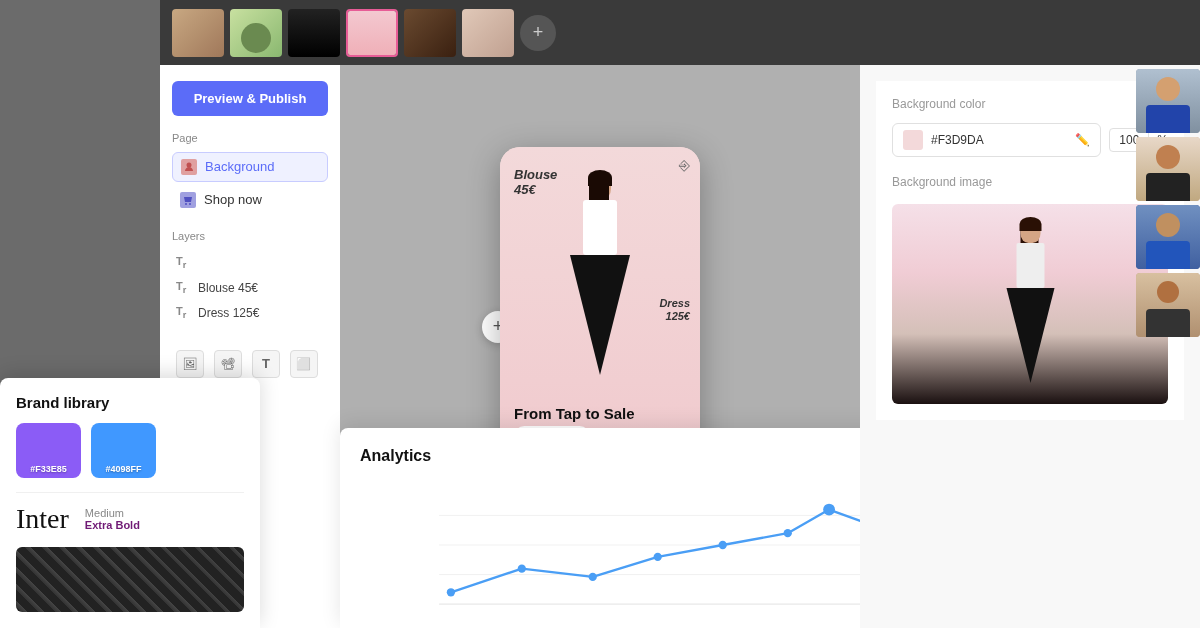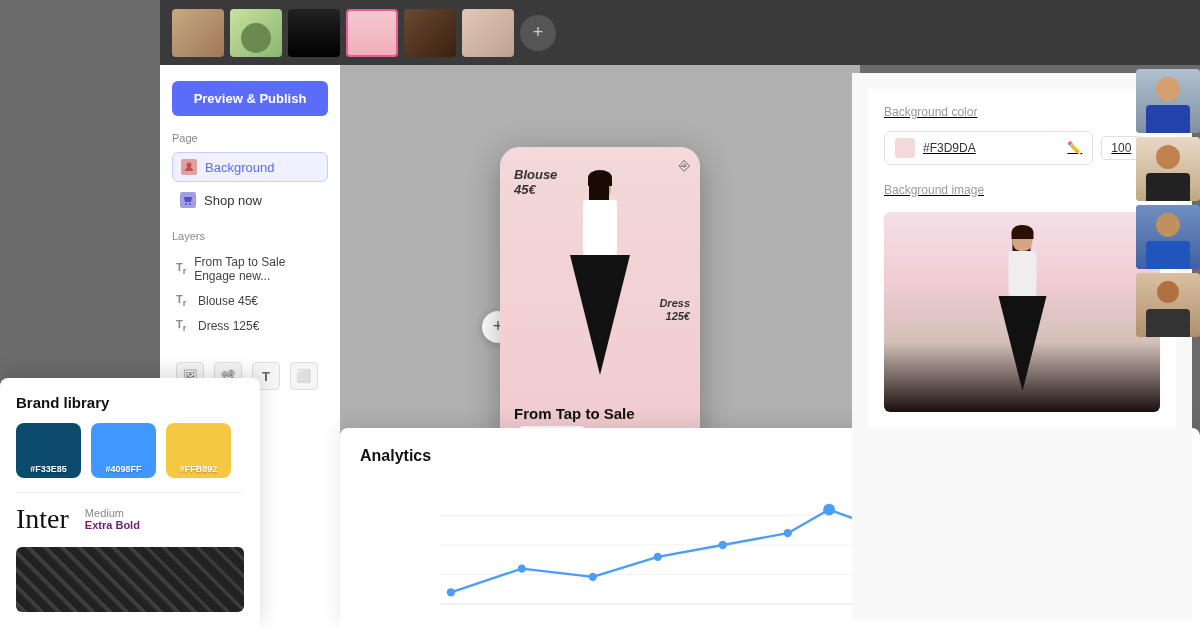--- a/index.html
+++ b/index.html
@@ -81,21 +81,20 @@
       margin-bottom: 16px;
     }
     .section-label {
       font-size: 11px;
       color: #888;
       margin-bottom: 8px;
       font-weight: 500;
     }
     .page-item {
       display: flex;
-      align-items: center;
       gap: 8px;
       padding: 6px 8px;
       border-radius: 6px;
       cursor: pointer;
       font-size: 13px;
       color: #333;
       margin-bottom: 4px;
     }
     .page-item.active {
       background: #eff1ff;
@@ -272,28 +271,27 @@
       justify-content: center;
       font-size: 18px;
       color: #555;
       cursor: pointer;
       box-shadow: 0 2px 8px rgba(0,0,0,0.2);
     }
 
     
     .bg-settings {
       background: #fff;
-      margin: 8px;
+      margin: 0;
       padding: 16px;
       width: 340px;
       position: absolute;
       top: 65px;
       right: 0;
       z-index: 20;
-      text-decoration: underline;
     }
     .panel-row {
       display: flex;
       align-items: center;
       justify-content: space-between;
       margin-bottom: 12px;
     }
     .panel-label {
       font-size: 12px;
       color: #999;
@@ -531,21 +529,20 @@
           <circle cx="8" cy="10" r="1" fill="#5050c0"></circle>
         </svg>
     </div>
     <span>Shop now</span>
   </div>
 
   <div class="layers-section">
     <div class="section-label">Layers</div>
     <div class="layer-item">
       <span class="layer-icon">T<sub>r</sub></span>
-      <span>From Tap to Sale Engage new...</span>
     </div>
     <div class="layer-item">
       <span class="layer-icon">T<sub>r</sub></span>
       <span>Blouse 45€</span>
     </div>
     <div class="layer-item">
       <span class="layer-icon">T<sub>r</sub></span>
       <span>Dress 125€</span>
     </div>
   </div>
@@ -672,28 +669,25 @@
       <circle cx="440" cy="40" r="3.5" fill="#4a9ef5"></circle>
       <circle cx="495" cy="35" r="3.5" fill="#4a9ef5"></circle>
       <circle cx="550" cy="60" r="3.5" fill="#4a9ef5"></circle>
     </svg>
   </div>
 </div>
 
 <div class="brand-panel">
   <div class="brand-title">Brand library</div>
   <div class="color-swatches-row">
-    <div class="brand-swatch" style="background:#0c4a6e;">
+    <div class="brand-swatch" style="background:#8b5cf6;">
       <span class="brand-swatch-label">#F33E85</span>
     </div>
     <div class="brand-swatch" style="background:#4098ff;">
       <span class="brand-swatch-label">#4098FF</span>
-    </div>
-    <div class="brand-swatch" style="background:#f5c842;">
-      <span class="brand-swatch-label">#FFB892</span>
     </div>
   </div>
   <div class="font-row">
     <span class="font-name">Inter</span>
     <div>
       <div class="font-detail">Medium</div>
       <div class="font-weight-label">Extra Bold</div>
     </div>
   </div>
   <div class="texture-preview"></div>

